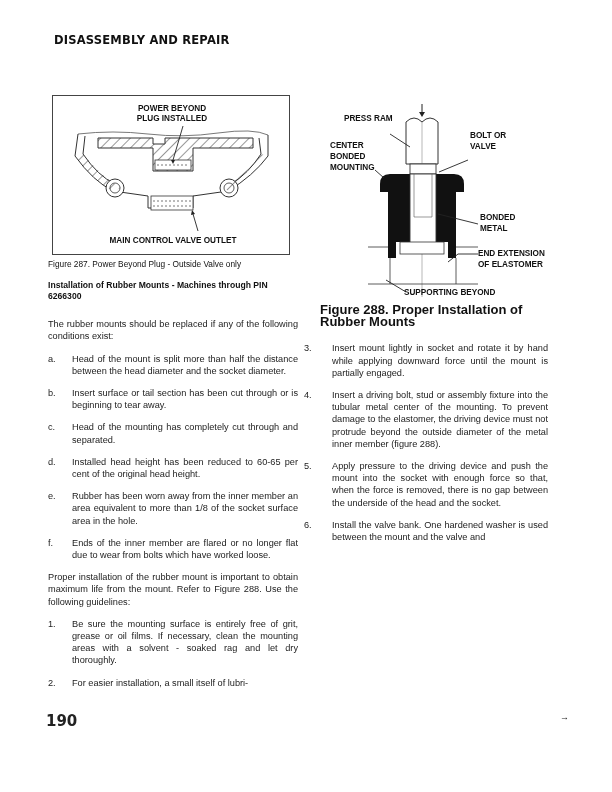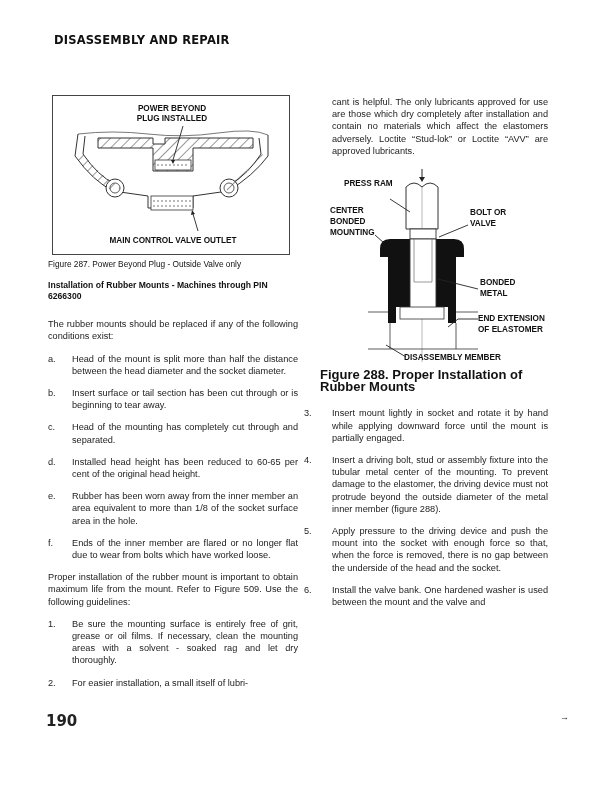--- a/index.html
+++ b/index.html
@@ -93,34 +93,33 @@
     </div>
   <div class="item">
       <span class="mark">e.</span>
       <span class="txt">Rubber has been worn away from the inner member an area equivalent to more than 1/8 of the socket surface area in the hole.</span>
     </div>
   <div class="item">
       <span class="mark">f.</span>
       <span class="txt">Ends of the inner member are flared or no longer flat due to wear from bolts which have worked loose.</span>
     </div>
 
-  <p>Proper installation of the rubber mount is important to obtain maximum life from the mount. Refer to Figure 509. Use the following guidelines:</p>
+  <p>Proper installation of the rubber mount is important to obtain maximum life from the mount. Refer to Figure 288. Use the following guidelines:</p>
 
   <div class="item">
       <span class="mark">1.</span>
       <span class="txt">Be sure the mounting surface is entirely free of grit, grease or oil films. If necessary, clean the mounting areas with a solvent - soaked rag and let dry thoroughly.</span>
     </div>
   <div class="item">
       <span class="mark">2.</span>
       <span class="txt">For easier installation, a small itself of lubri-</span>
     </div>
 </div>
 
 <div class="col col-right">
-  <p>cant is helpful. The only lubricants approved for use are those which dry completely after installation and contain no materials which affect the elastomers adversely. Loctite “Stud-lok” or Loctite “AVV” are approved lubricants.</p>
 
   <div class="fig2">
     <svg width="230" height="200" viewBox="0 0 230 200" style="position:absolute;left:-14px;top:0;">
 
       <line x1="104" y1="2" x2="104" y2="12" stroke="#222" stroke-width="1"></line>
       <polygon points="101,10 107,10 104,15" fill="#222"></polygon>
 
       <path d="M88,20 Q96,12 104,20 Q112,12 120,20 L120,62 L88,62 Z" fill="#fff" stroke="#333" stroke-width="1"></path>
       <line x1="104" y1="20" x2="104" y2="195" stroke="#888" stroke-width="0.6"></line>
 
@@ -147,33 +146,33 @@
       <line x1="160" y1="122" x2="120" y2="112" stroke="#222" stroke-width="0.9"></line>
       <path d="M160,152 L140,152 L130,160" fill="none" stroke="#222" stroke-width="0.9"></path>
       <line x1="88" y1="190" x2="68" y2="178" stroke="#222" stroke-width="0.9"></line>
     </svg>
     <div class="fig-label" style="left:12px;top:12px;text-align:left;">PRESS RAM</div>
     <div class="fig-label" style="left:-2px;top:38px;text-align:left;line-height:11px;">
       <div>CENTER</div>
       <div>BONDED</div>
       <div>MOUNTING</div>
     </div>
-    <div class="fig-label" style="left:138px;top:40px;text-align:left;line-height:11px;">
+    <div class="fig-label" style="left:138px;top:28px;text-align:left;line-height:11px;">
       <div>BOLT OR</div>
       <div>VALVE</div>
     </div>
     <div class="fig-label" style="left:148px;top:110px;text-align:left;line-height:11px;">
       <div>BONDED</div>
       <div>METAL</div>
     </div>
     <div class="fig-label" style="left:146px;top:146px;text-align:left;line-height:11px;">
       <div>END EXTENSION</div>
       <div>OF ELASTOMER</div>
     </div>
-    <div class="fig-label" style="left:72px;top:186px;text-align:left;">DISASSEMBLY MEMBER</div>
+    <div class="fig-label" style="left:72px;top:186px;text-align:left;">SUPPORTING BEYOND</div>
   </div>
   <div class="fig2-caption">Figure 288. Proper Installation of Rubber Mounts</div>
 
   <div class="item right-item">
       <span class="mark">3.</span>
       <span class="txt">Insert mount lightly in socket and rotate it by hand while applying downward force until the mount is partially engaged.</span>
     </div>
   <div class="item right-item">
       <span class="mark">4.</span>
       <span class="txt">Insert a driving bolt, stud or assembly fixture into the tubular metal center of the mounting. To prevent damage to the elastomer, the driving device must not protrude beyond the outside diameter of the metal inner member (figure 288).</span>

